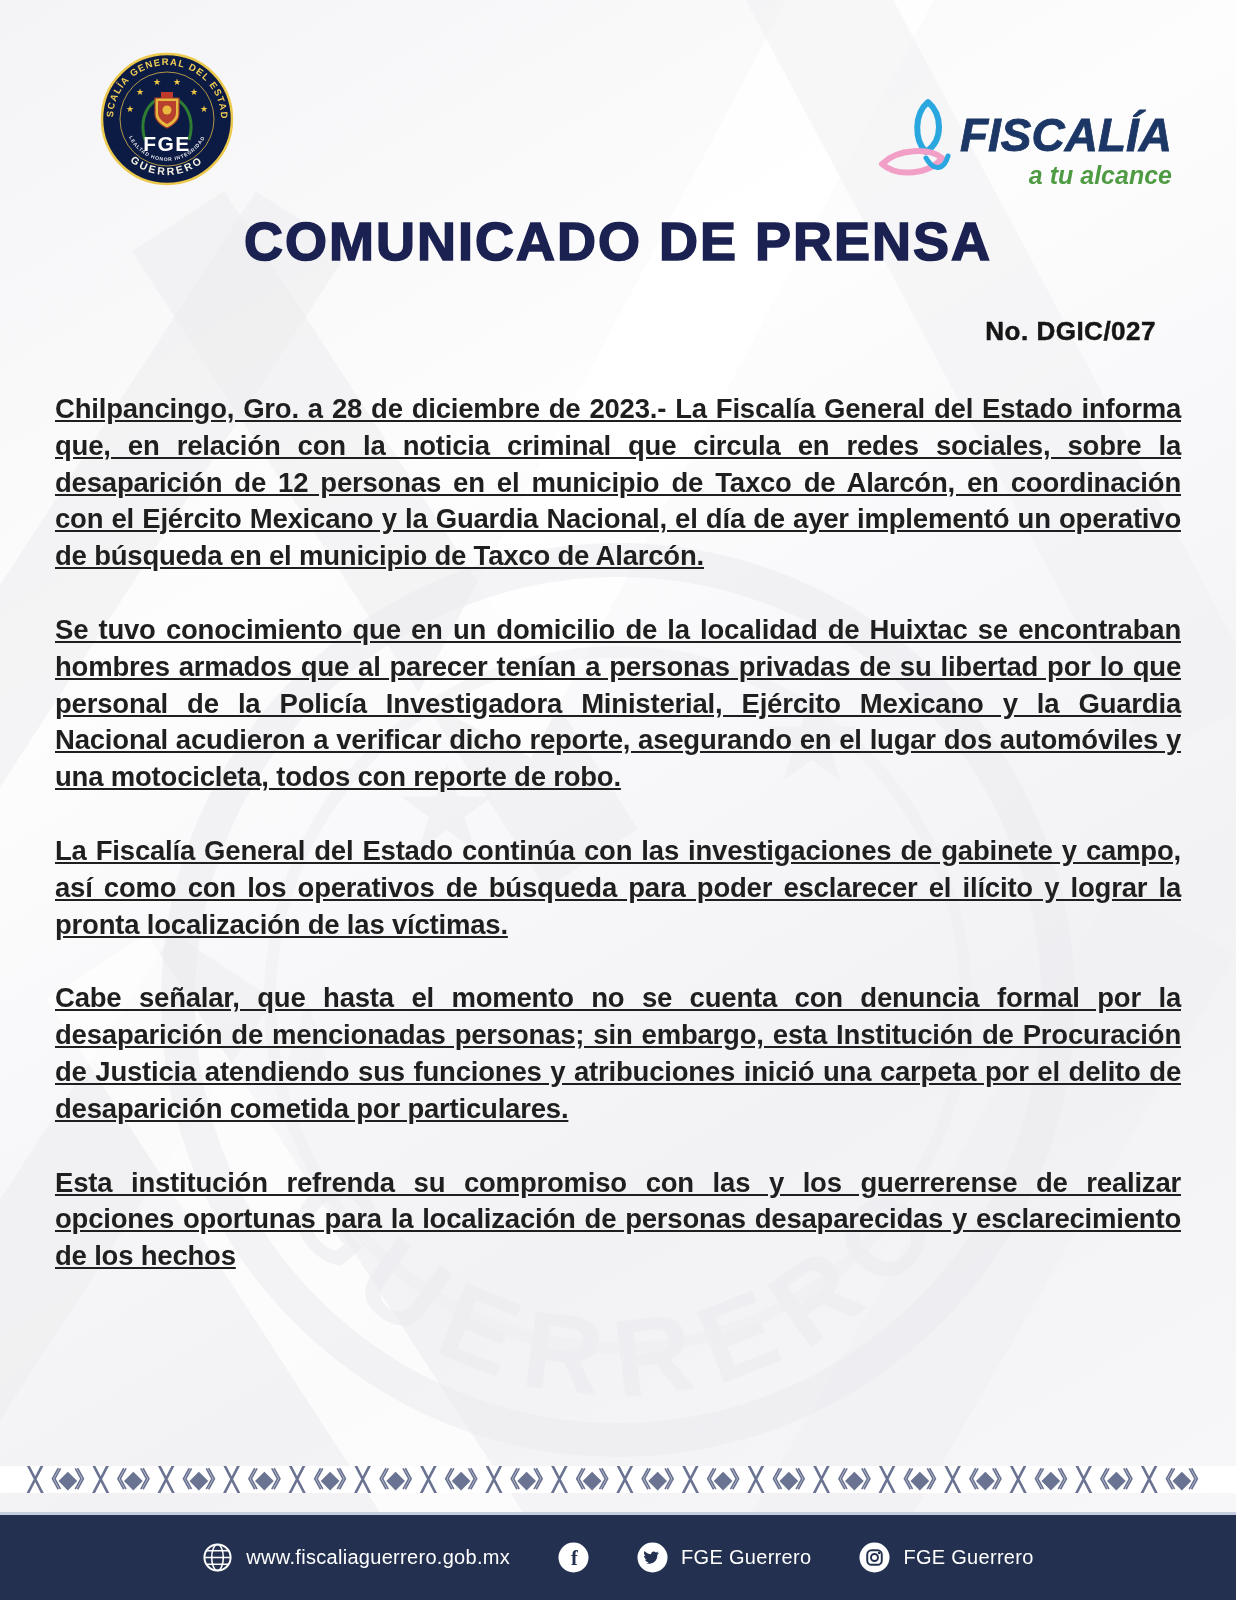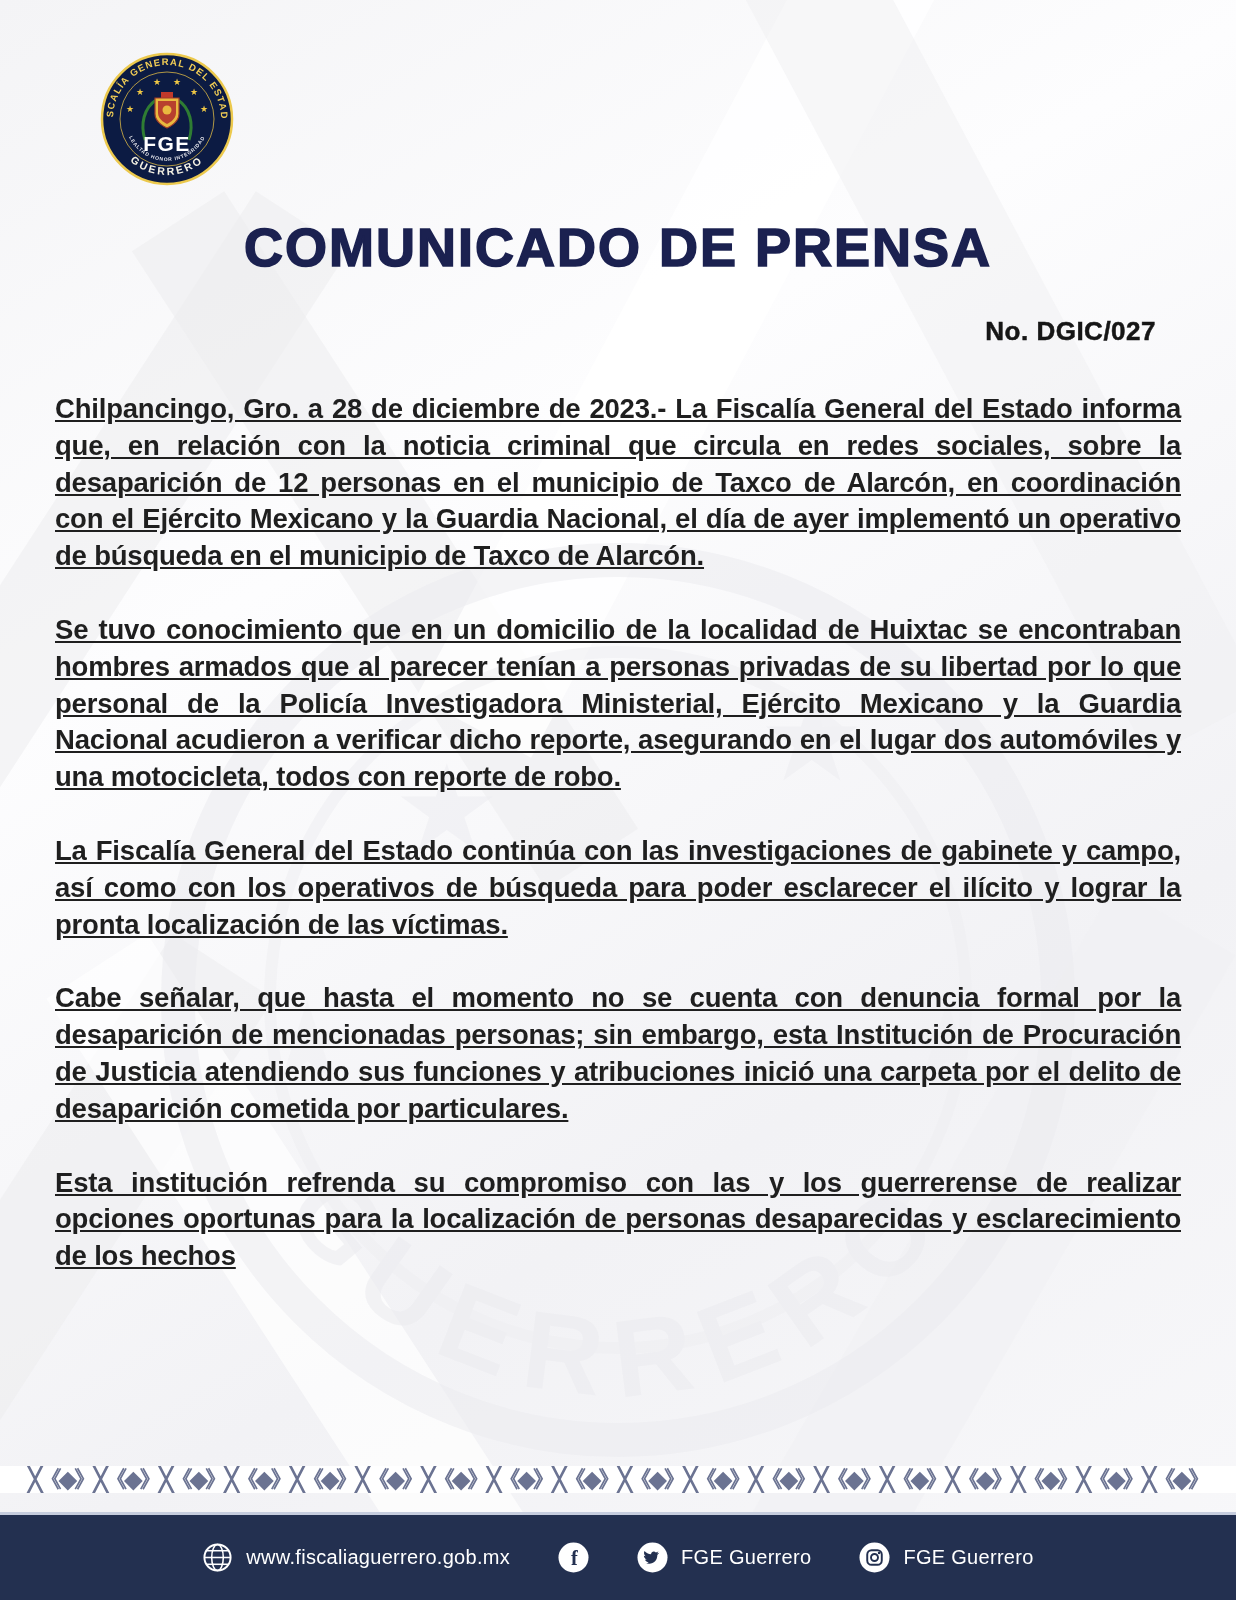--- a/index.html
+++ b/index.html
@@ -22,21 +22,21 @@
   .seal-arc-bottom{font-size:10.5px;font-weight:bold;fill:#f5f2e4;letter-spacing:2.5px;}
   .seal-star{font-size:9px;fill:#f0c845;}
   .seal-fge{font-size:21px;font-weight:bold;fill:#ffffff;letter-spacing:1.5px;}
   .seal-motto{font-size:5px;fill:#e8e8ee;letter-spacing:.8px;font-weight:bold;}
   .brand{position:absolute;right:64px;top:90px;display:flex;align-items:flex-start;gap:4px;}
   .brand-icon{margin-top:4px;}
   .brand-text{display:flex;flex-direction:column;align-items:flex-end;margin-top:22px;}
   .brand-name{font-size:46px;line-height:1;font-weight:bold;font-style:italic;color:#1c3765;
               -webkit-text-stroke:.8px #1c3765;}
   .brand-tagline{font-size:25px;font-weight:bold;font-style:italic;color:#4f9b43;margin-top:3px;}
-  .title{position:absolute;top:216px;left:0;width:100%;text-align:center;font-size:54px;
+  .title{position:absolute;top:210px;left:0;width:100%;text-align:center;font-size:54px;
          font-weight:bold;color:#1b2150;letter-spacing:2px;-webkit-text-stroke:1.6px #1b2150;}
   .ref{position:absolute;top:316px;right:80px;font-size:26px;font-weight:bold;color:#161616;
        letter-spacing:.5px;margin-left:7px;-webkit-text-stroke:.5px #161616;}
   
   .body-text{position:absolute;top:391px;left:55px;width:1126px;}
   .body-text p{margin:0 0 37px;font-size:27.5px;line-height:36.8px;font-weight:bold;color:#1f1f1f;
                text-align:justify;letter-spacing:-.2px;text-decoration:underline;}
   .body-text p:last-child{margin-bottom:5px;}
   
   .band{position:absolute;left:0;top:1466px;width:100%;height:27px;background:#ffffff;
@@ -97,20 +97,31 @@
     <path d="M45,88 C40,72 44,56 56,48" fill="none" stroke="#2f7d33" stroke-width="3"></path>
     <path d="M89,88 C94,72 90,56 78,48" fill="none" stroke="#2f7d33" stroke-width="3"></path>
     <rect x="61" y="40" width="12" height="6" fill="#c0392b"></rect>
     <path d="M55,46 h24 v16 c0,9 -12,14 -12,14 s-12,-5 -12,-14 Z" fill="#e9b93f" stroke="#a23b2a" stroke-width="1.2"></path>
     <path d="M58,49 h18 v12 c0,7 -9,11 -9,11 s-9,-4 -9,-11 Z" fill="#b8402e"></path>
     <circle cx="67" cy="58" r="4.5" fill="#e9b93f"></circle>
     <text class="seal-fge" x="67" y="99" text-anchor="middle">FGE</text>
     <text class="seal-motto"><textPath href="#arc-motto" startOffset="50%" text-anchor="middle">LEALTAD  HONOR  INTEGRIDAD</textPath></text>
   </svg>
 
+  <div class="brand">
+    <svg class="brand-icon" width="80" height="95" viewBox="0 0 80 95">
+      <path d="M52,8 C66,20 68,46 50,58 C38,46 38,20 52,8 Z" fill="none" stroke="#2ba7df" stroke-width="6" stroke-linejoin="round"></path>
+      <path d="M6,70 C22,54 54,54 66,64 C54,80 22,84 6,70 Z" fill="none" stroke="#f19fc6" stroke-width="6" stroke-linejoin="round"></path>
+      <path d="M50,64 C58,78 68,76 72,62" fill="none" stroke="#2ba7df" stroke-width="5" stroke-linecap="round"></path>
+    </svg>
+    <div class="brand-text">
+      <span class="brand-name">FISCALÍA</span>
+      <span class="brand-tagline">a tu alcance</span>
+    </div>
+  </div>
 
   <div class="title">COMUNICADO DE PRENSA</div>
   <div class="ref">No. DGIC/027</div>
 
   <div class="body-text">
     <p>Chilpancingo, Gro. a 28 de diciembre de 2023.- La Fiscalía General del Estado informa que, en relación con la noticia criminal que circula en redes sociales, sobre la desaparición de 12 personas en el municipio de Taxco de Alarcón, en coordinación con el Ejército Mexicano y la Guardia Nacional, el día de ayer implementó un operativo de búsqueda en el municipio de Taxco de Alarcón.</p>
     <p>Se tuvo conocimiento que en un domicilio de la localidad de Huixtac se encontraban hombres armados que al parecer tenían a personas privadas de su libertad por lo que personal de la Policía Investigadora Ministerial, Ejército Mexicano y la Guardia Nacional acudieron a verificar dicho reporte, asegurando en el lugar dos automóviles y una motocicleta, todos con reporte de robo.</p>
     <p>La Fiscalía General del Estado continúa con las investigaciones de gabinete y campo, así como con los operativos de búsqueda para poder esclarecer el ilícito y lograr la pronta localización de las víctimas.</p>
     <p>Cabe señalar, que hasta el momento no se cuenta con denuncia formal por la desaparición de mencionadas personas; sin embargo, esta Institución de Procuración de Justicia atendiendo sus funciones y atribuciones inició una carpeta por el delito de desaparición cometida por particulares.</p>
     <p>Esta institución refrenda su compromiso con las y los guerrerense de realizar opciones oportunas para la localización de personas desaparecidas y esclarecimiento de los hechos</p>

